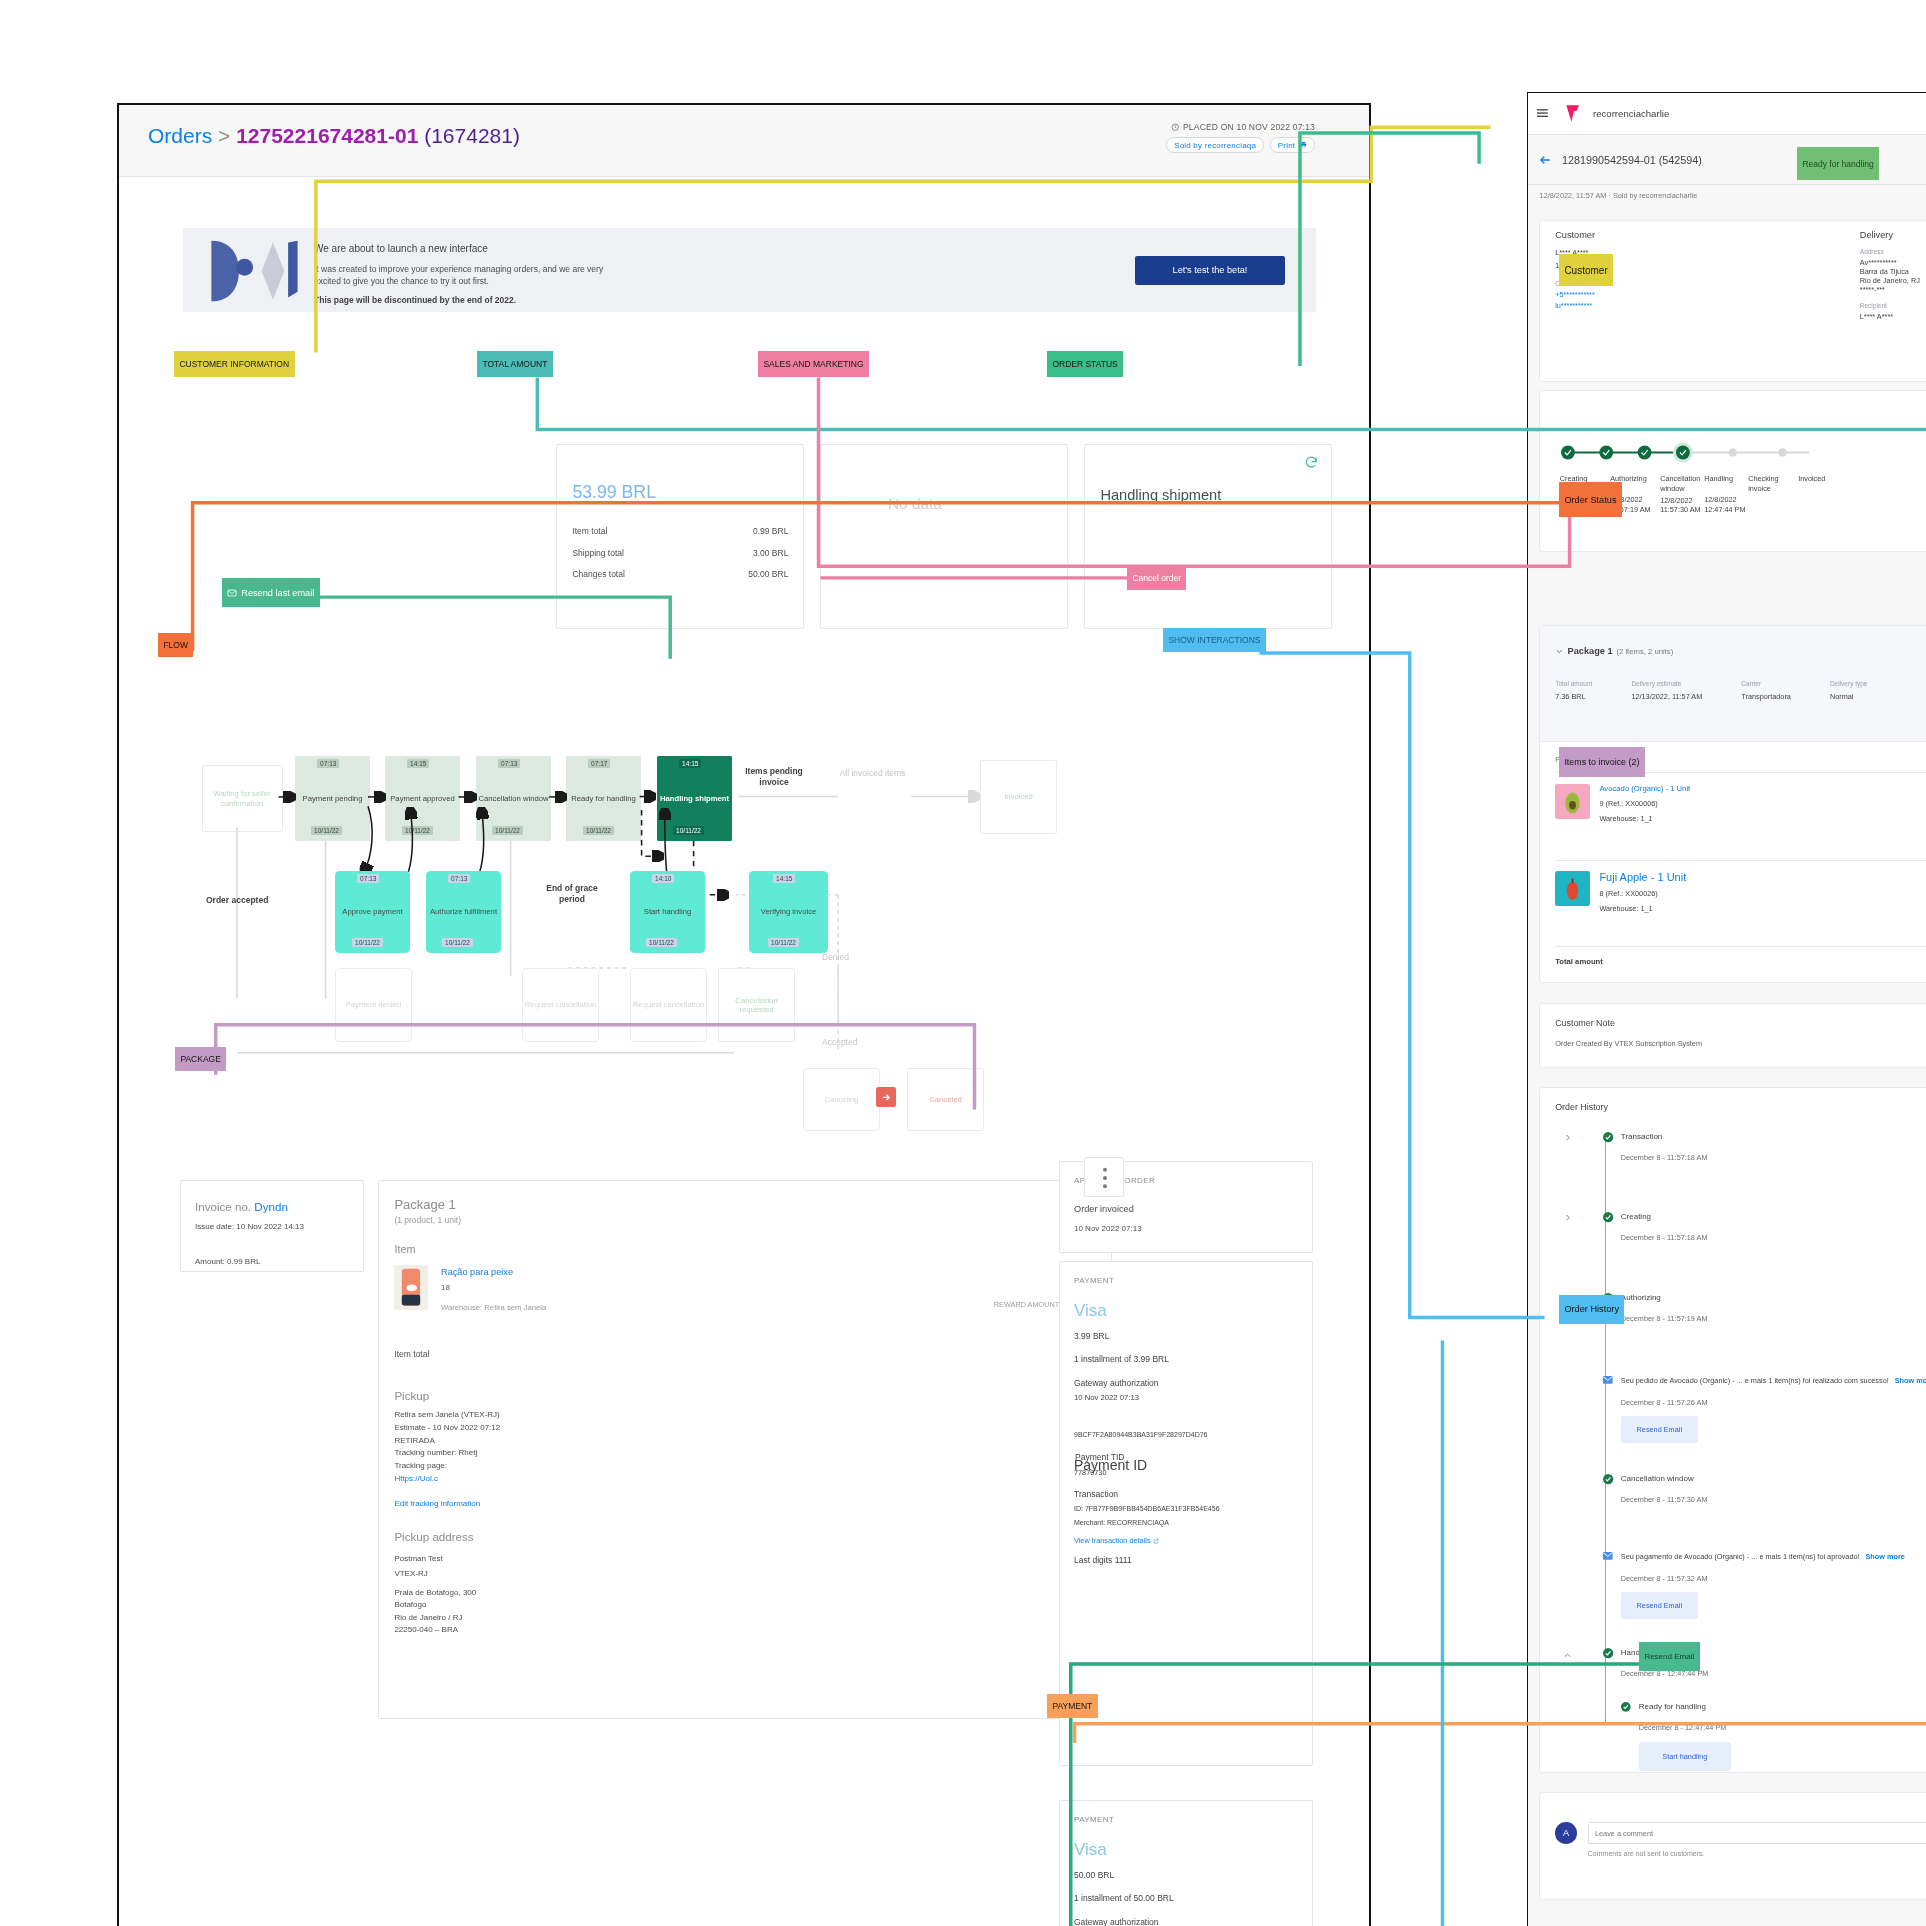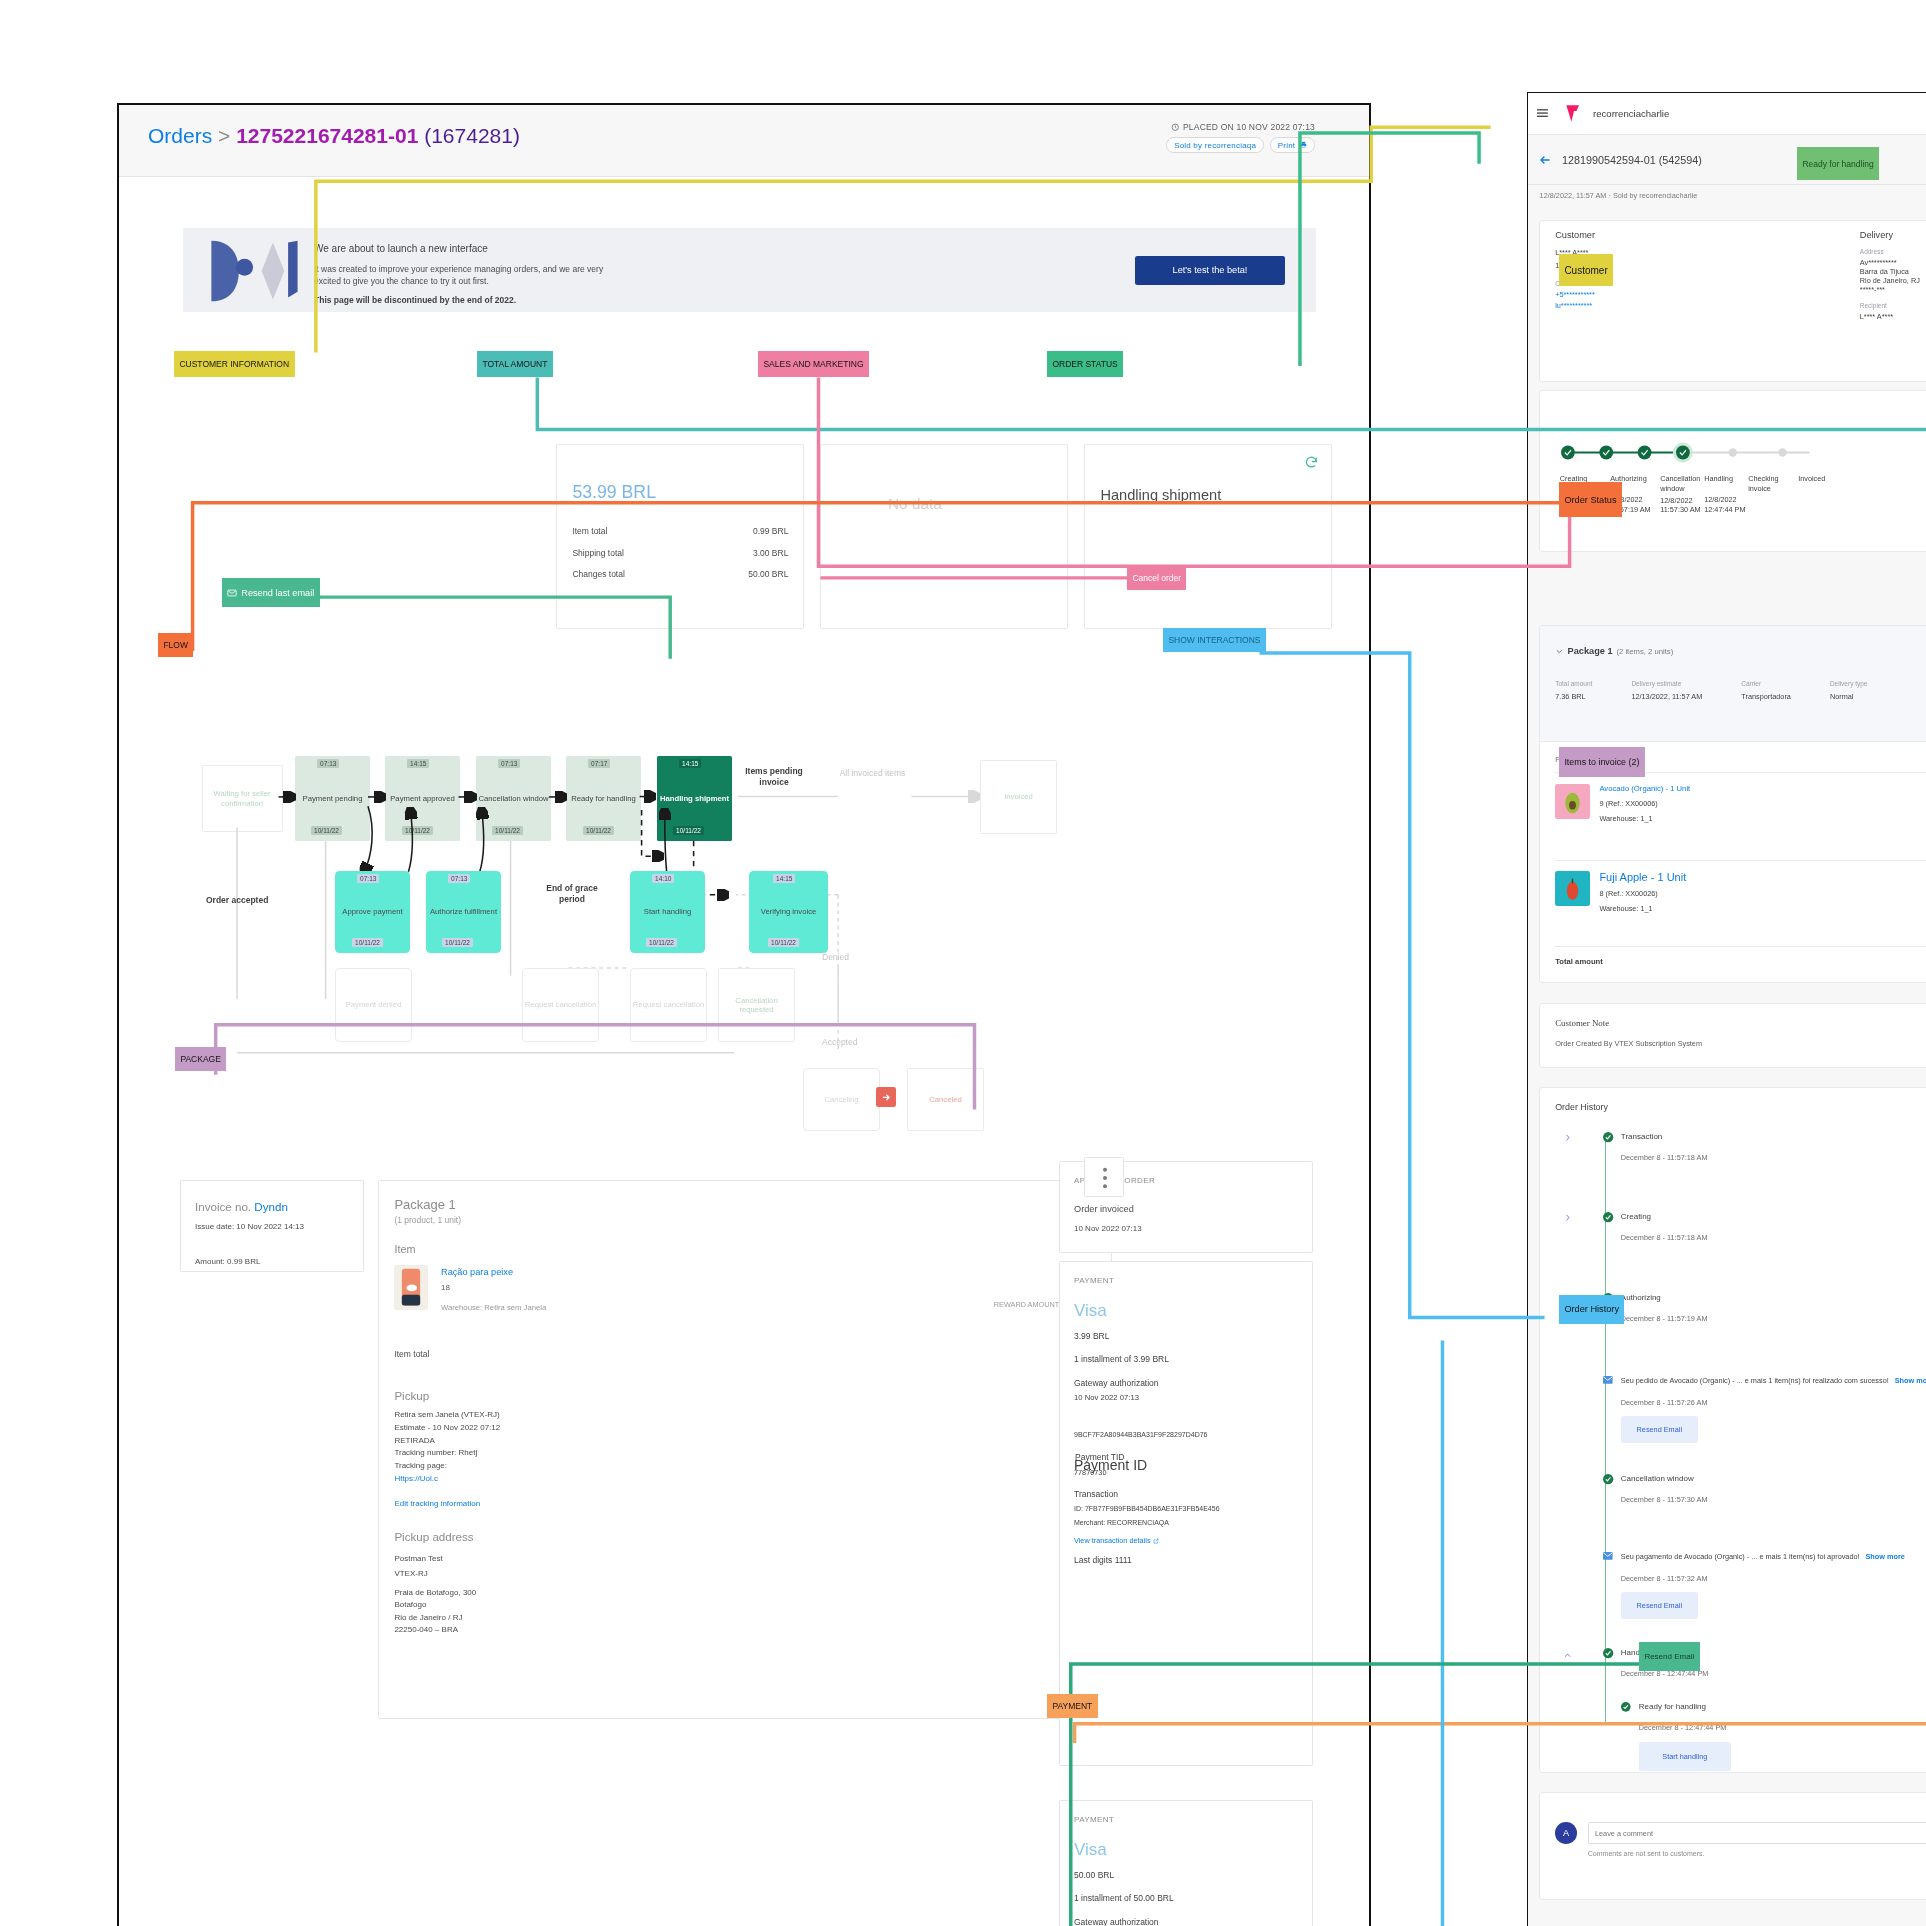--- a/index.html
+++ b/index.html
@@ -566,21 +566,21 @@
             </div>
           </div>
 
         </div>
         <div class="abs" style="left:15.4px;top:320px;width:925px;border-top:0.4px solid #e7e9ee;"></div>
         <div class="abs" style="left:15.4px;top:331px;font-size:7.7px;font-weight:700;">Total amount</div>
 
       </div>
 
       <div class="abs acard" style="left:10.8px;top:794px;width:955px;height:65px;">
-        <div class="abs" style="left:15.4px;top:14px;font-size:8.9px;font-family:Liberation Serif, serif;">Customer Note</div>
+        <div class="abs" style="left:15.4px;top:14px;font-size:8.9px;">Customer Note</div>
         <div class="abs" style="left:15.4px;top:35px;font-size:7.3px;color:#5b5c5e;">Order Created By VTEX Subscription System</div>
       </div>
 
       <div class="abs acard" style="left:10.8px;top:878px;width:955px;height:686px;">
         <div class="abs" style="left:15.4px;top:14px;font-size:8.9px;">Order History</div>
 
         <div class="abs" style="left:65px;top:46px;width:1.5px;height:589px;background:#6fc28d;"></div>
 
         <div class="abs" style="left:23px;top:43px;width:886px;">
           <svg class="abs" style="left:0;top:2.3px" width="9.2" height="9.2" viewBox="0 0 24 24">

